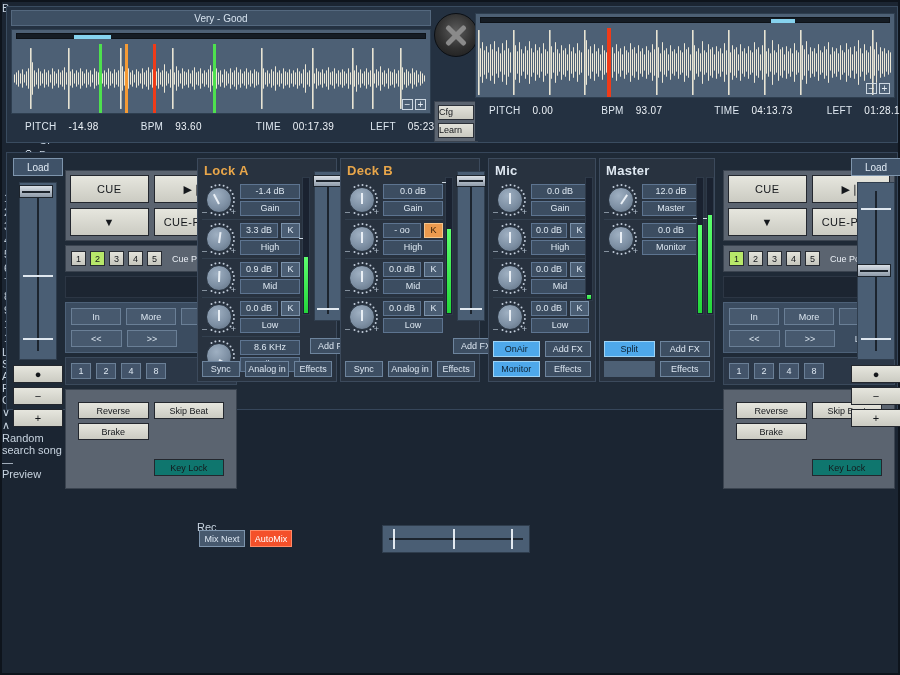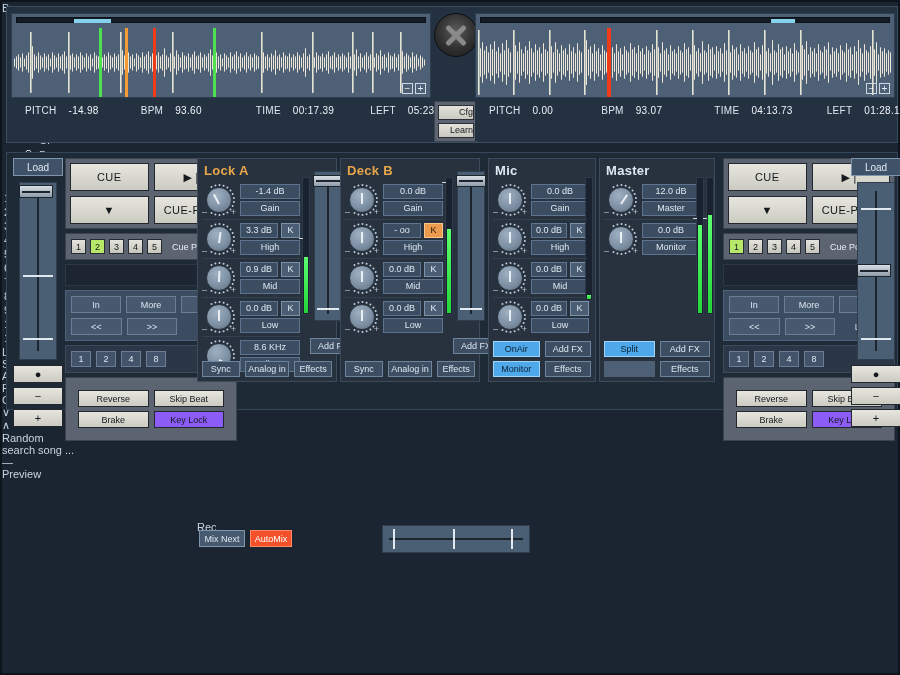--- a/index.html
+++ b/index.html
@@ -41,31 +41,31 @@
   .center-jog { position:absolute; left:427px; top:6px; width:44px; height:126px; }
   .jog { width:44px; height:44px; border-radius:50%;
          background:radial-gradient(circle at 50% 40%, #5c5c5c 0%, #303030 55%, #191919 100%);
          border:1px solid #0b0f14; position:relative; }
   .jog:before, .jog:after { content:""; position:absolute; left:50%; top:50%;
          width:26px; height:5px; margin:-2.5px 0 0 -13px; background:#8a8a8a;
          border-radius:2px; }
   .jog:before { transform:rotate(45deg); } .jog:after { transform:rotate(-45deg); }
   .cfg-wrap { position:absolute; left:0; top:88px; width:44px;
               background:#5b6470; border:1px solid #3b4450; padding:3px; }
-  .sbtn { display:block; width:100%; height:15px; line-height:13px; text-align:right;
+  .sbtn { display:block; width:100%; height:15px; line-height:13px; text-align:left;
           background:linear-gradient(#e3e3db,#c9c9c0); border:1px solid #2b3038;
           color:#16191d; font-size:9px; margin-bottom:3px; }
   .sbtn:last-child { margin-bottom:0; }
 
   
   .mixer { position:absolute; left:4px; top:150px; width:892px; height:258px;
            background:#1f2a37; border:1px solid #36465a; }
 
   
-  .transport { position:absolute; top:5px; width:172px; height:248px; }
+  .transport { position:absolute; top:17px; width:172px; height:248px; }
   .tp-left { left:58px; } .tp-right { left:716px; }
   .grp { background:#5b6470; border:1px solid #3a434f; padding:4px;
          margin-bottom:4px; }
   .row { display:flex; gap:5px; }
   .bigbtn { flex:1; height:28px; background:linear-gradient(#e6e6de,#cbcbc2);
             border:1px solid #23272e; color:#15181c; font-size:11px;
             display:flex; align-items:center; justify-content:center;
             letter-spacing:.5px; }
   .cuepts { background:#5b6470; border:1px solid #3a434f; padding:5px;
             display:flex; align-items:center; gap:4px; margin-bottom:4px; }
@@ -85,21 +85,21 @@
             font-size:9px; color:#d3dde8; }
   .numgrp { background:#2b3747; border:1px solid #3b4a5c; padding:5px;
             margin-bottom:4px; display:flex; gap:5px; }
   .nbtn { width:20px; height:16px; background:#43546a; border:1px solid #6a7f96;
           color:#dce6f0; font-size:9px; display:flex; align-items:center;
           justify-content:center; }
   .fxgrp { background:#5b6470; border:1px solid #3a434f; padding:12px; }
   .fxbtn { flex:1; height:17px; background:linear-gradient(#e6e6de,#cbcbc2);
            border:1px solid #23272e; color:#15181c; font-size:9px;
            display:flex; align-items:center; justify-content:center; }
-  .fxbtn.green { background:#8b5cf6; }
+  .fxbtn.green { background:#0f766e;margin-top:36px; }
 
   
   .pitchcol { position:absolute; top:5px; width:50px; height:248px; }
   .pc-left { left:6px; } .pc-right { left:844px; }
   .loadbtn { height:18px; background:#3f5268; border:1px solid #7e95ad;
              color:#dfe9f3; font-size:10px; display:flex; align-items:center;
              justify-content:center; margin-bottom:6px; }
   .fader-v { position:relative; height:178px; background:#4a5e74;
              border:1px solid #2f3d4d; margin:0 6px; }
   .fader-v .track { position:absolute; left:50%; top:8px; bottom:8px; width:2px;
@@ -265,20 +265,21 @@
                     background:#cdd8e3; }
 </style>
 </head>
 <body>
 
 <div class="app">
 
   <div class="top">
 
     <div class="wf-panel wf-left">
+      <div class="wf-title">Very - Good</div>
       <div class="wf-body">
         <div class="wf-scroll">
           <div class="wf-thumb" style="left:14%;width:9%"></div>
         </div>
         <div class="wave">
           <svg viewBox="0 0 418 68" preserveAspectRatio="none">
             <g fill="#e8e4d4">
               <rect x="18" y="4" width="1.6" height="60"></rect>
               <rect x="56" y="4" width="1.6" height="60"></rect>
               <rect x="160" y="4" width="1.6" height="60"></rect>

